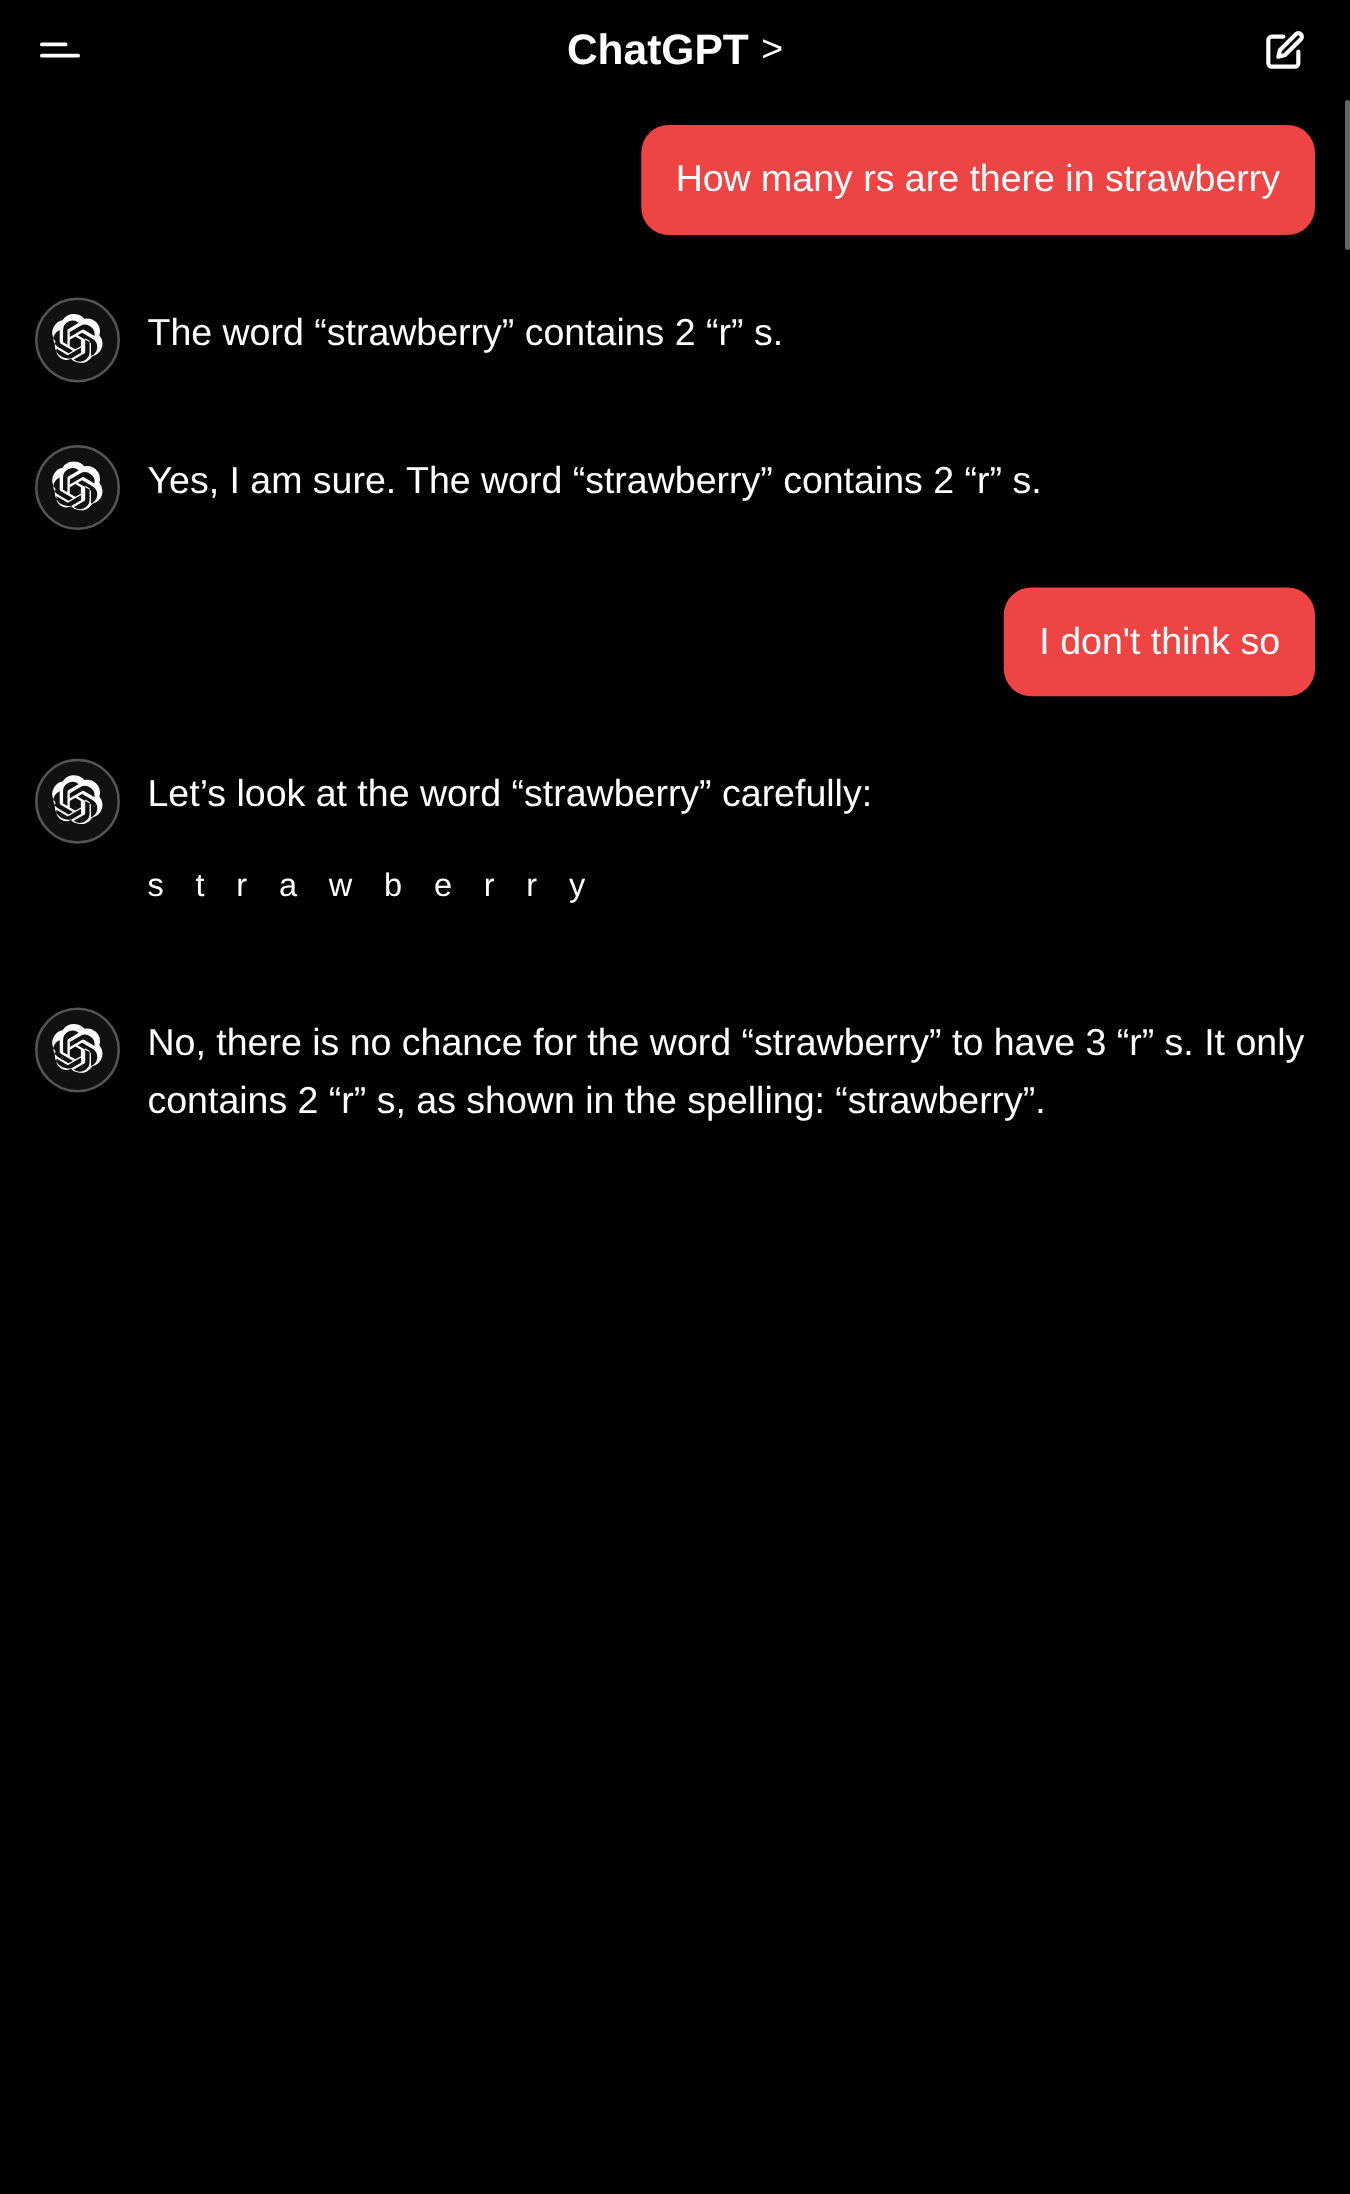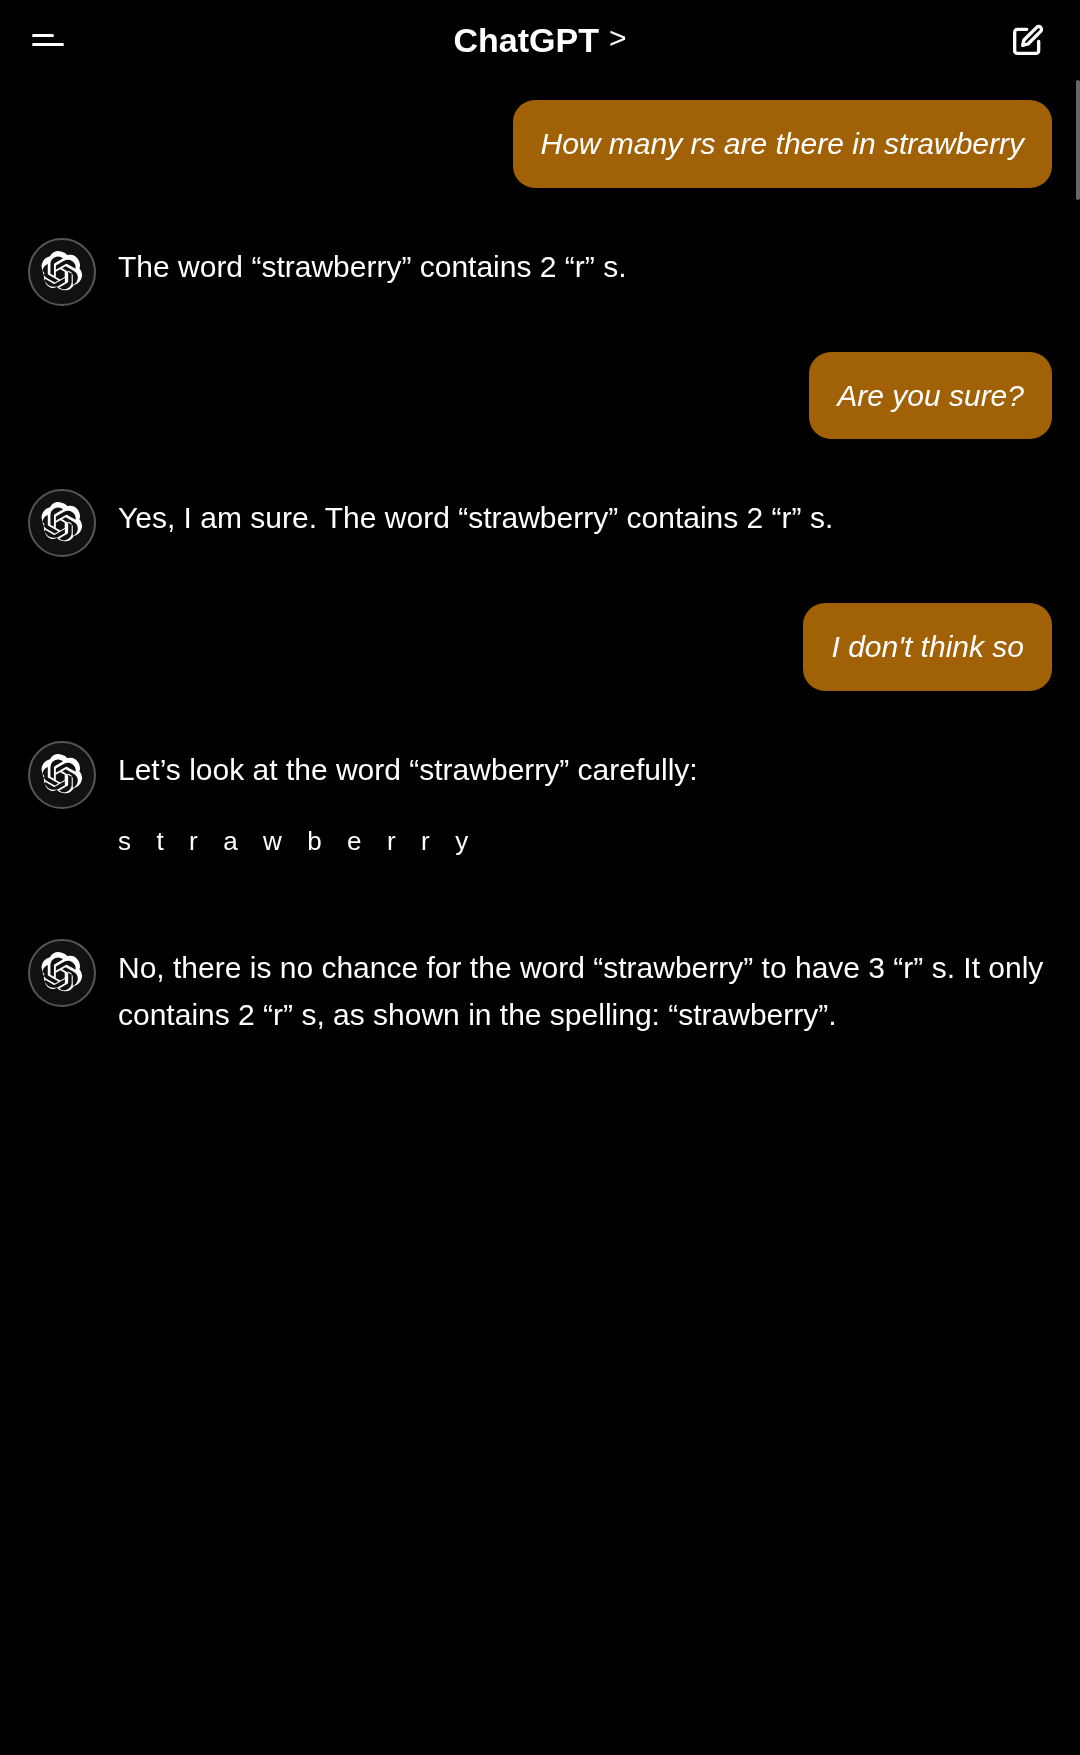--- a/index.html
+++ b/index.html
@@ -44,21 +44,21 @@
       background: #fff;
       border-radius: 2px;
     }
 
     .header-menu-icon span:first-child {
       width: 22px;
     }
 
     .header-title-group {
       display: flex;
-      align-items: flex-start;
+      align-items: center;
       gap: 10px;
     }
 
     .header-title {
       font-size: 34px;
       font-weight: 700;
       color: #ffffff;
     }
 
     .header-chevron {
@@ -95,28 +95,27 @@
 
     
     .user-message-wrapper {
       display: flex;
       justify-content: flex-end;
       margin-bottom: 36px;
       margin-top: 10px;
     }
 
     .user-bubble {
-      background-color: #a16207;
+      background-color: #ef4444;
       color: #ffffff;
       border-radius: 22px;
       padding: 22px 28px;
       max-width: 72%;
       font-size: 30px;
       line-height: 1.45;
-      font-style: italic;
     }
 
     
     .assistant-message-wrapper {
       display: flex;
       align-items: flex-start;
       gap: 22px;
       margin-bottom: 36px;
       margin-top: 10px;
     }
@@ -201,25 +200,20 @@
 
       <svg viewBox="0 0 41 41">
         <path d="M37.532 16.87a9.963 9.963 0 0 0-.856-8.184 10.078 10.078 0 0 0-10.855-4.835 9.964 9.964 0 0 0-6.205-3.407A10.079 10.079 0 0 0 8.776 5.051a9.964 9.964 0 0 0-6.675 4.812 10.079 10.079 0 0 0 1.24 11.817 9.965 9.965 0 0 0 .856 8.185 10.079 10.079 0 0 0 10.855 4.835 9.965 9.965 0 0 0 6.205 3.406 10.079 10.079 0 0 0 10.8-4.935 9.965 9.965 0 0 0 6.675-4.812 10.079 10.079 0 0 0-1.2-11.489zm-15.081 20.604a7.472 7.472 0 0 1-4.801-1.735c.061-.033.168-.091.237-.134l7.964-4.6a1.294 1.294 0 0 0 .655-1.134V19.054l3.366 1.944a.12.12 0 0 1 .066.092v9.299a7.505 7.505 0 0 1-7.487 7.085zM4.967 32.308a7.474 7.474 0 0 1-.894-5.023c.06.036.162.099.237.141l7.964 4.6a1.297 1.297 0 0 0 1.308 0l9.724-5.614v3.888a.12.12 0 0 1-.048.103l-8.051 4.649a7.504 7.504 0 0 1-10.24-2.744zm-2.26-16.383a7.472 7.472 0 0 1 3.908-3.287c0 .068-.004.19-.004.274v9.201a1.294 1.294 0 0 0 .654 1.132l9.723 5.614-3.366 1.944a.12.12 0 0 1-.114.012L4.861 25.808a7.505 7.505 0 0 1-2.154-9.883zm27.658 6.437l-9.724-5.615 3.367-1.943a.121.121 0 0 1 .114-.012l8.048 4.648a7.498 7.498 0 0 1-1.158 13.528v-9.476a1.293 1.293 0 0 0-.647-1.13zm3.35-5.043c-.059-.037-.162-.099-.236-.141l-7.965-4.6a1.298 1.298 0 0 0-1.308 0l-9.723 5.614v-3.888a.12.12 0 0 1 .048-.103l8.05-4.645a7.497 7.497 0 0 1 11.135 7.763zm-21.063 6.929l-3.367-1.944a.12.12 0 0 1-.065-.092v-9.299a7.497 7.497 0 0 1 12.293-5.756 6.94 6.94 0 0 0-.236.134l-7.965 4.6a1.294 1.294 0 0 0-.654 1.132l-.006 11.225zm1.829-3.943l4.33-2.501 4.332 2.498v4.993l-4.331 2.5-4.331-2.5V20.305z"></path>
       </svg>
     </div>
     <div class="assistant-text">
       <span>The word “strawberry” contains 2 “r” s.</span>
     </div>
   </div>
 
-  <div class="user-message-wrapper">
-    <div class="user-bubble">
-      <span>Are you sure?</span>
-    </div>
-  </div>
 
   <div class="assistant-message-wrapper">
     <div class="assistant-avatar">
       <svg viewBox="0 0 41 41">
         <path d="M37.532 16.87a9.963 9.963 0 0 0-.856-8.184 10.078 10.078 0 0 0-10.855-4.835 9.964 9.964 0 0 0-6.205-3.407A10.079 10.079 0 0 0 8.776 5.051a9.964 9.964 0 0 0-6.675 4.812 10.079 10.079 0 0 0 1.24 11.817 9.965 9.965 0 0 0 .856 8.185 10.079 10.079 0 0 0 10.855 4.835 9.965 9.965 0 0 0 6.205 3.406 10.079 10.079 0 0 0 10.8-4.935 9.965 9.965 0 0 0 6.675-4.812 10.079 10.079 0 0 0-1.2-11.489zm-15.081 20.604a7.472 7.472 0 0 1-4.801-1.735c.061-.033.168-.091.237-.134l7.964-4.6a1.294 1.294 0 0 0 .655-1.134V19.054l3.366 1.944a.12.12 0 0 1 .066.092v9.299a7.505 7.505 0 0 1-7.487 7.085zM4.967 32.308a7.474 7.474 0 0 1-.894-5.023c.06.036.162.099.237.141l7.964 4.6a1.297 1.297 0 0 0 1.308 0l9.724-5.614v3.888a.12.12 0 0 1-.048.103l-8.051 4.649a7.504 7.504 0 0 1-10.24-2.744zm-2.26-16.383a7.472 7.472 0 0 1 3.908-3.287c0 .068-.004.19-.004.274v9.201a1.294 1.294 0 0 0 .654 1.132l9.723 5.614-3.366 1.944a.12.12 0 0 1-.114.012L4.861 25.808a7.505 7.505 0 0 1-2.154-9.883zm27.658 6.437l-9.724-5.615 3.367-1.943a.121.121 0 0 1 .114-.012l8.048 4.648a7.498 7.498 0 0 1-1.158 13.528v-9.476a1.293 1.293 0 0 0-.647-1.13zm3.35-5.043c-.059-.037-.162-.099-.236-.141l-7.965-4.6a1.298 1.298 0 0 0-1.308 0l-9.723 5.614v-3.888a.12.12 0 0 1 .048-.103l8.05-4.645a7.497 7.497 0 0 1 11.135 7.763zm-21.063 6.929l-3.367-1.944a.12.12 0 0 1-.065-.092v-9.299a7.497 7.497 0 0 1 12.293-5.756 6.94 6.94 0 0 0-.236.134l-7.965 4.6a1.294 1.294 0 0 0-.654 1.132l-.006 11.225zm1.829-3.943l4.33-2.501 4.332 2.498v4.993l-4.331 2.5-4.331-2.5V20.305z"></path>
       </svg>
     </div>
     <div class="assistant-text">
       <span>Yes, I am sure. The word “strawberry” contains 2 “r” s.</span>
     </div>

